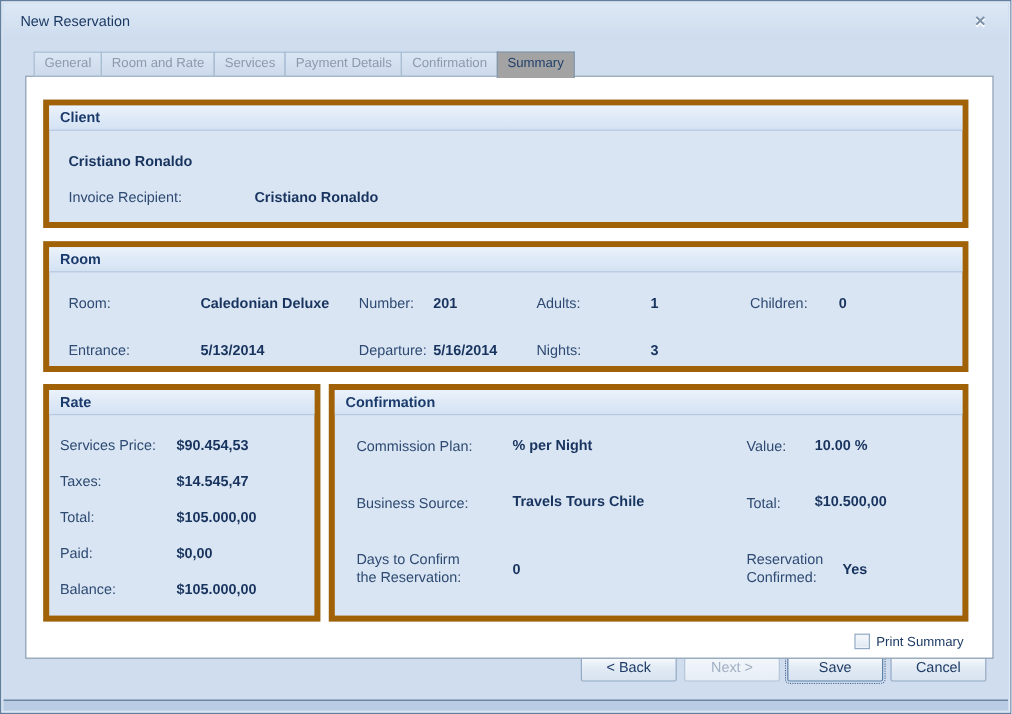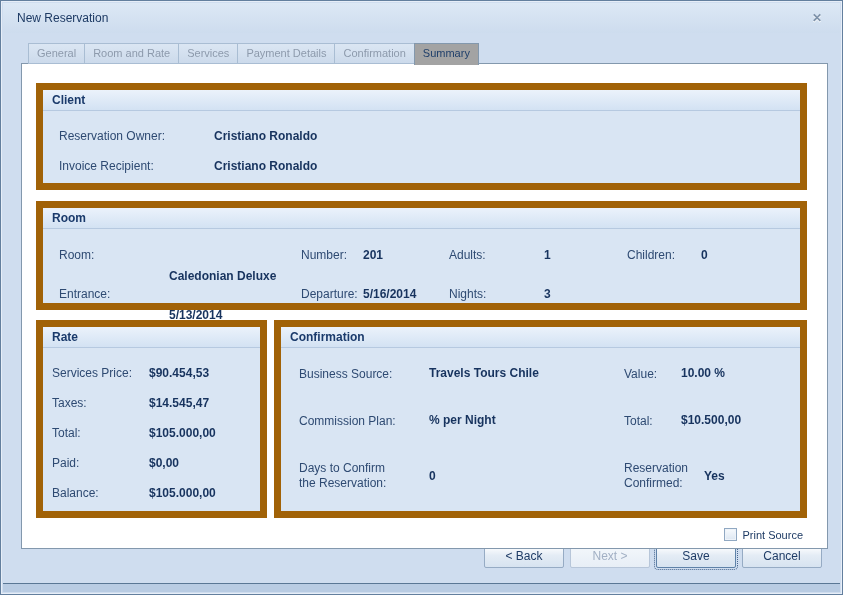--- a/index.html
+++ b/index.html
@@ -60,21 +60,21 @@
     position: absolute; left: 20px; top: 62px;
     width: 807px; height: 486px;
     background: #ffffff;
     border: 1px solid #8398ad;
     z-index: 2;
   }
   
   .panel {
     position: absolute;
     background: #d9e5f3;
-    border: 7px solid #a16207;
+    border: 5px solid #a16207;
   }
   .panel-header {
     height: 21px; line-height: 20px;
     padding-left: 9px;
     font-weight: bold; color: #1a3a6b; font-size: 12px;
     background: linear-gradient(#ebf2fb, #d3e2f3);
     border-bottom: 1px solid #b6c9e0;
   }
   .panel-body { position: relative; }
   .lbl { color: #2e4a72; white-space: nowrap; }
@@ -83,21 +83,21 @@
   
   .panel-client { left: 14px; top: 19px; width: 771px; height: 107px; }
   .client-row { padding-left: 16px; margin-bottom: 17px; }
   .client-row .lbl { width: 155px; }
   .panel-client .panel-body { padding-top: 19px; }
   
   .panel-room { left: 14px; top: 137px; width: 771px; height: 109px; }
   .room-row { position: absolute; left: 0; right: 0; padding-left: 16px; display: flex; line-height: 13px; }
   .room-row.r1 { top: 20px; }
   .room-row.r2 { top: 59px; }
-  .room-row .c1l { width: 110px; } .room-row .c1v { width: 132px; margin-top: 21px; }
+  .room-row .c1l { width: 110px; } .room-row .c1v { width: 132px; }
   .room-row .c2l { width: 62px;  } .room-row .c2v { width: 86px; }
   .room-row .c3l { width: 95px;  } .room-row .c3v { width: 83px; }
   .room-row .c4l { width: 74px;  }
   
   .panel-rate { left: 14px; top: 256px; width: 231px; height: 198px; }
   .panel-rate .panel-body { padding-top: 19px; }
   .rate-row { padding-left: 9px; margin-bottom: 17px; }
   .rate-row .lbl { width: 97px; }
   
   .panel-conf { left: 252px; top: 256px; width: 533px; height: 198px; }
@@ -171,21 +171,20 @@
     <div class="tab">Confirmation</div>
     <div class="tab active">Summary</div>
   </div>
 
   <div class="page">
 
     <div class="panel panel-client">
       <div class="panel-header">Client</div>
       <div class="panel-body">
         <div class="row client-row">
-          <span class="lbl">Reservation Owner:</span>
           <span class="val">Cristiano Ronaldo</span>
         </div>
         <div class="row client-row">
           <span class="lbl">Invoice Recipient:</span>
           <span class="val">Cristiano Ronaldo</span>
         </div>
       </div>
     </div>
 
     <div class="panel panel-room">
@@ -236,26 +235,26 @@
           <span class="val">$105.000,00</span>
         </div>
       </div>
     </div>
 
     <div class="panel panel-conf">
       <div class="panel-header">Confirmation</div>
       <div class="panel-body">
         <div class="conf-col left">
           <div class="conf-row">
+            <span class="lbl">Commission Plan:</span>
+            <span class="val">% per Night</span>
+          </div>
+          <div class="conf-row">
             <span class="lbl">Business Source:</span>
             <span class="val">Travels Tours Chile</span>
-          </div>
-          <div class="conf-row">
-            <span class="lbl">Commission Plan:</span>
-            <span class="val">% per Night</span>
           </div>
           <div class="conf-row multiline">
             <span class="lbl">Days to Confirm
 the Reservation:</span>
             <span class="val">0</span>
           </div>
         </div>
         <div class="conf-col right">
           <div class="conf-row">
             <span class="lbl">Value:</span>
@@ -269,21 +268,21 @@
             <span class="lbl">Reservation
 Confirmed:</span>
             <span class="val">Yes</span>
           </div>
         </div>
       </div>
     </div>
 
     <div class="print-row">
       <span class="checkbox"></span>
-      <span class="print-label">Print Source</span>
+      <span class="print-label">Print Summary</span>
     </div>
 
   </div>
 
   <div class="button-row">
     <div class="btn">&lt; Back</div>
     <div class="btn disabled">Next &gt;</div>
     <div class="btn focused">Save</div>
     <div class="btn">Cancel</div>
   </div>

